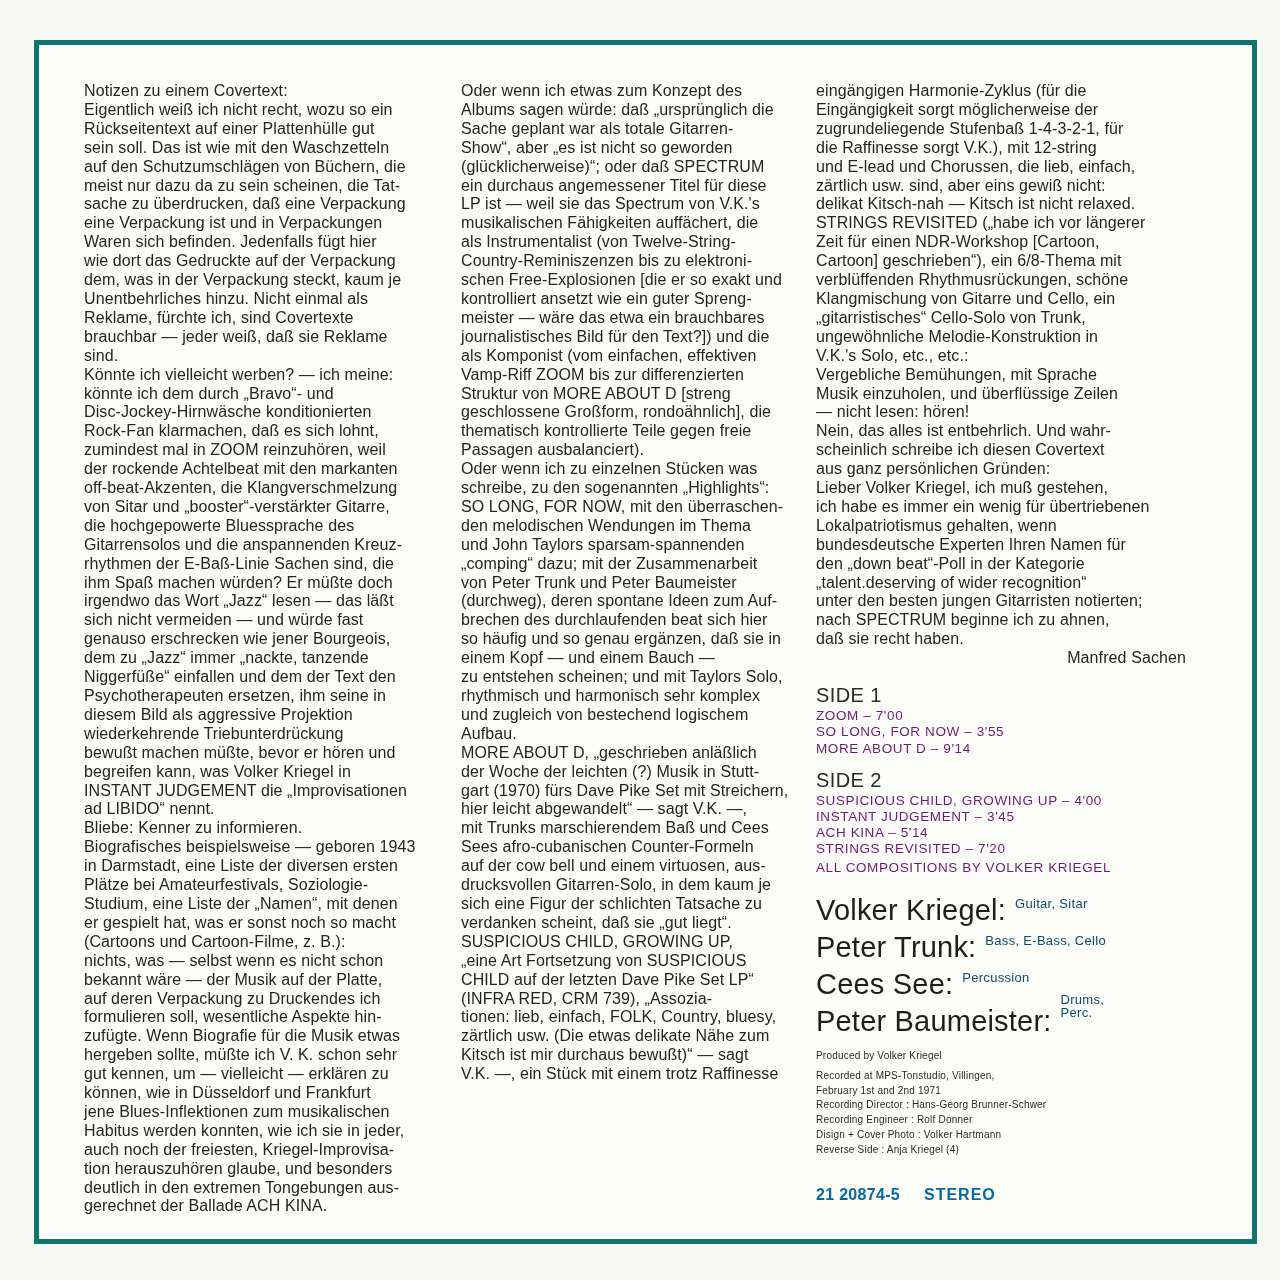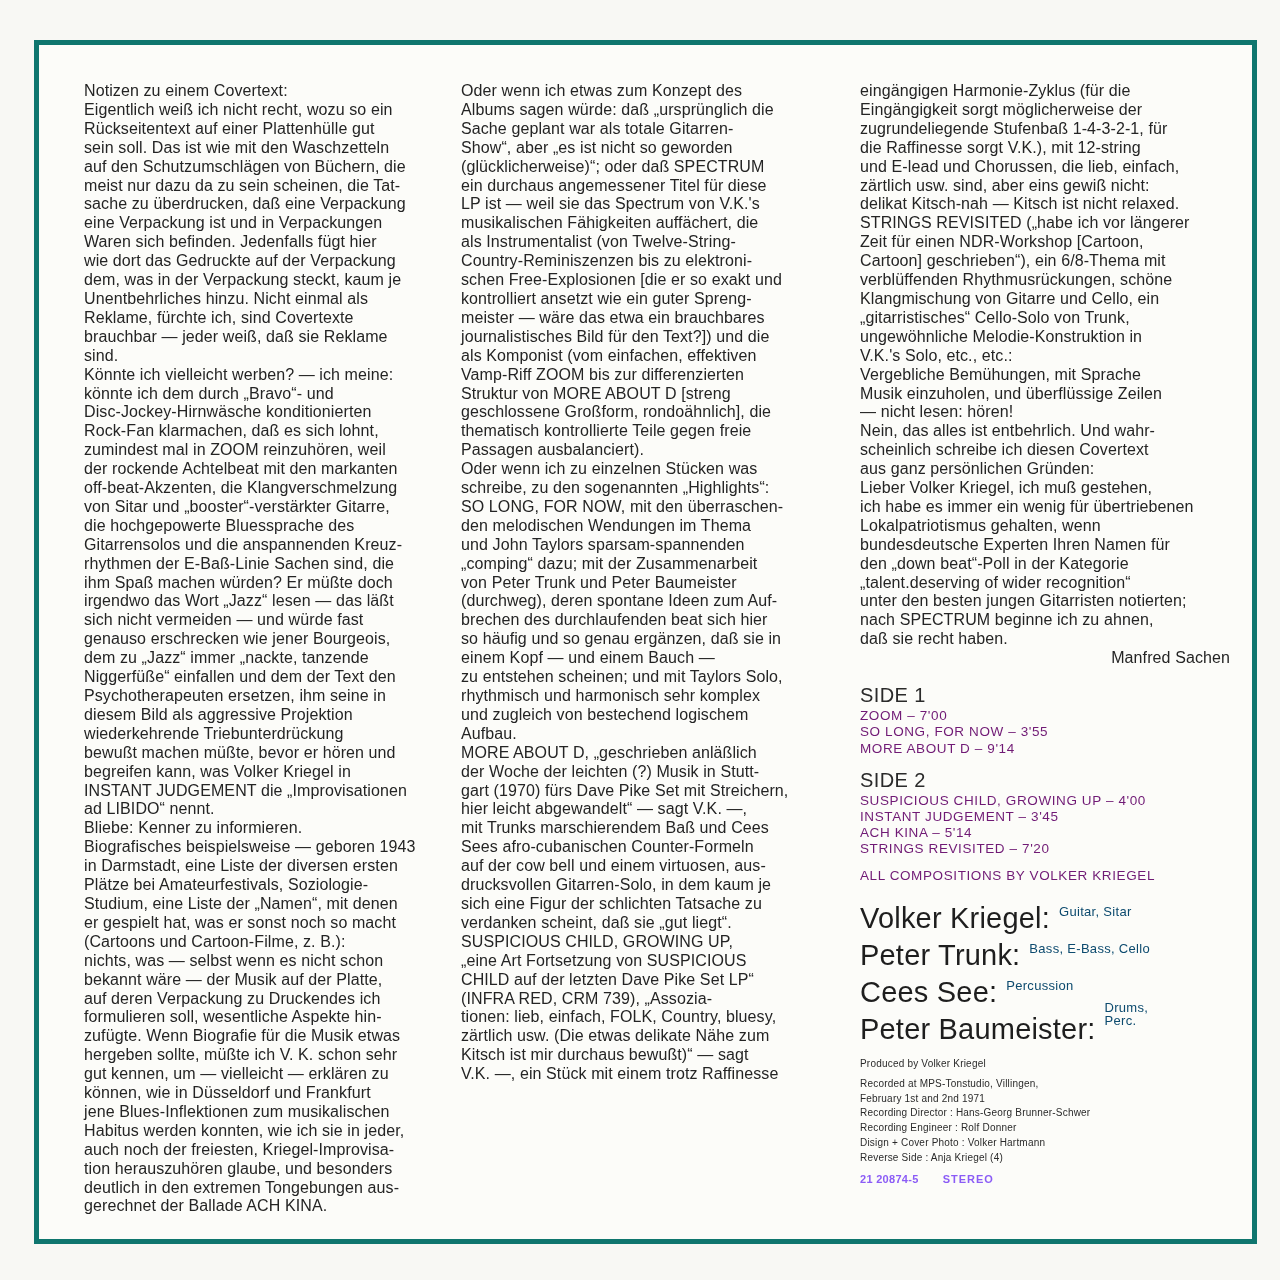--- a/index.html
+++ b/index.html
@@ -26,39 +26,39 @@
     position: absolute;
     top: 37px;
     width: 388px;
     font-size: 16px;
     line-height: 18.9px;
     letter-spacing: 0.1px;
     color: #242424;
   }
   .col-left  { left: 45px;  white-space: pre-line; }
   .col-mid   { left: 422px; white-space: pre-line; }
-  .col-right { left: 821px; width: 398px; }
+  .col-right { left: 777px; width: 398px; }
   .narrative { white-space: pre-line; }
   .signature { text-align: right; padding-right: 28px; }
 
   .tracklist { margin-top: 14px; }
   .side-heading {
     font-size: 20px;
     line-height: 26px;
     letter-spacing: 0.4px;
     color: #2a2a2a;
   }
   .side2 { margin-top: 10px; }
   .track {
     font-size: 13.5px;
     line-height: 16.2px;
     letter-spacing: 0.6px;
     color: #701a75;
   }
-  .footer-note { margin-top: 10px; }
+  .footer-note { margin-top: 2px; }
 
   .musicians { margin-top: 19px; }
   .musician { display: flex; align-items: flex-start; margin-bottom: 7px; }
   .m-name {
     font-size: 29px;
     line-height: 30px;
     letter-spacing: 0.2px;
     color: #1e1e1e;
     white-space: nowrap;
   }
@@ -73,21 +73,21 @@
 
   .credits {
     margin-top: 13px;
     font-size: 10px;
     line-height: 14.9px;
     letter-spacing: 0.2px;
     color: #2a2a2a;
   }
   .produced { margin-bottom: 5px; }
 
-  .catalog { margin-top: 4px; font-weight: bold; font-size: 11px; color: #8b5cf6; }
+  .catalog { margin-top: 28px; font-weight: bold; font-size: 16px; color: #0369a1; }
   .cat-num { letter-spacing: 0.3px; margin-right: 24px; }
   .cat-format { letter-spacing: 1px; }
 </style>
 </head>
 <body>
 
 <div class="cover">
 
   <div class="col col-left">Notizen zu einem Covertext:
 Eigentlich weiß ich nicht recht, wozu so ein

